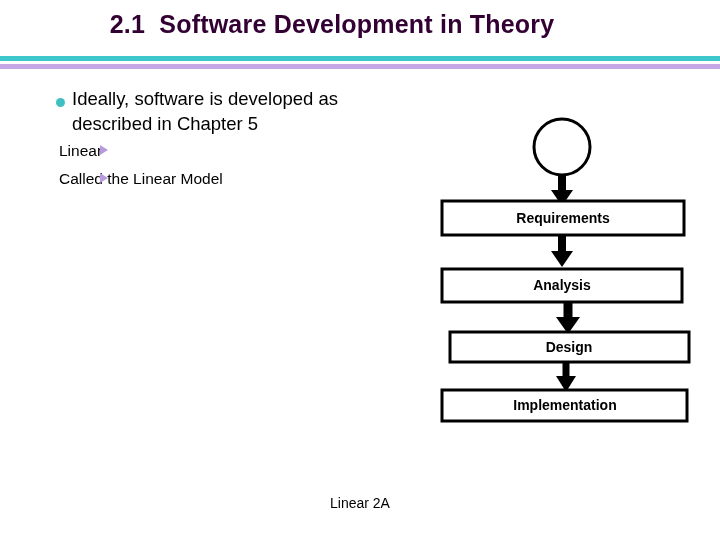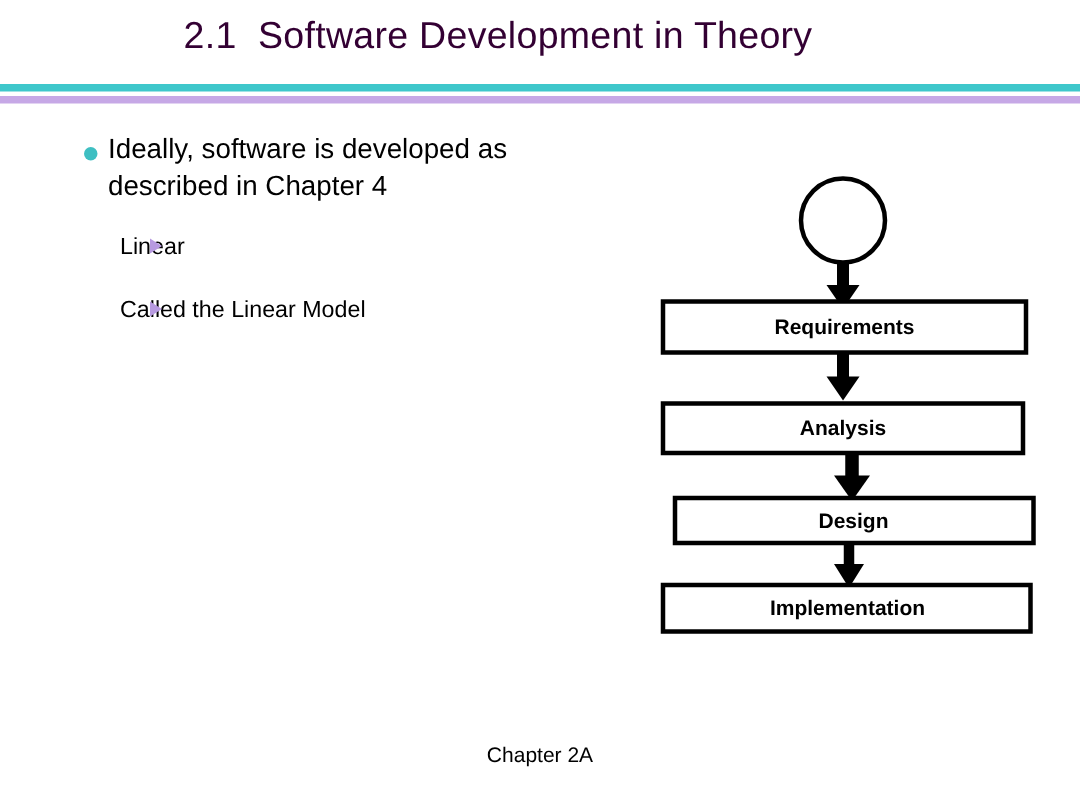--- a/index.html
+++ b/index.html
@@ -17,21 +17,21 @@
   }
 
   
   #slide-title {
     position: absolute;
     left: 0;
     top: 10px;
     width: 664px;
     text-align: center;
     font-size: 25px;
-    font-weight: normal;
+    font-weight: bold;
     color: #330033;
     letter-spacing: 0.2px;
     white-space: pre;
   }
 
   
   #rule-teal {
     position: absolute;
     left: 0;
     top: 56px;
@@ -69,22 +69,22 @@
     background: #3ebfc2;
   }
   .l1-text {
     font-size: 18.5px;
     line-height: 25px;
     color: #000000;
     width: 360px;
   }
   .l2-row {
     position: relative;
-    padding-left: 80px;
-    margin-top: 16px;
+    padding-left: 59px;
+    margin-top: 2px;
   }
   .l2-row:first-of-type { margin-top: 8px; }
   .l2-tri {
     position: absolute;
     left: 100px;
     top: 7px;
     width: 0;
     height: 0;
     border-left: 8px solid #b79ae0;
     border-top: 5px solid transparent;
@@ -135,21 +135,21 @@
 
 <div id="rule-teal"></div>
 <div id="rule-lavender"></div>
 
 <div id="bullet-block">
 
   <div class="l1-row">
     <span class="l1-dot"></span>
     <div class="l1-text">
       <div>Ideally, software is developed as</div>
-      <div>described in Chapter 4</div>
+      <div>described in Chapter 5</div>
     </div>
   </div>
 
   <div class="l2-row">
     <span class="l2-tri"></span>
     <div class="l2-text">Linear</div>
   </div>
 
 
   <div class="l2-row">
@@ -192,13 +192,13 @@
       <line x1="136" y1="252" x2="136" y2="270" stroke="#000000" stroke-width="7"></line>
       <polygon points="126,266 146,266 136,282" fill="#000000"></polygon>
     </g>
 
     <rect x="12" y="280" width="245" height="31" fill="#ffffff" stroke="#000000" stroke-width="3"></rect>
     <text class="fc-box-label" x="135" y="296">Implementation</text>
 
   </svg>
 </div>
 
-<div id="footer-text">Chapter 2A</div>
+<div id="footer-text">Linear 2A</div>
 
 </body></html>

